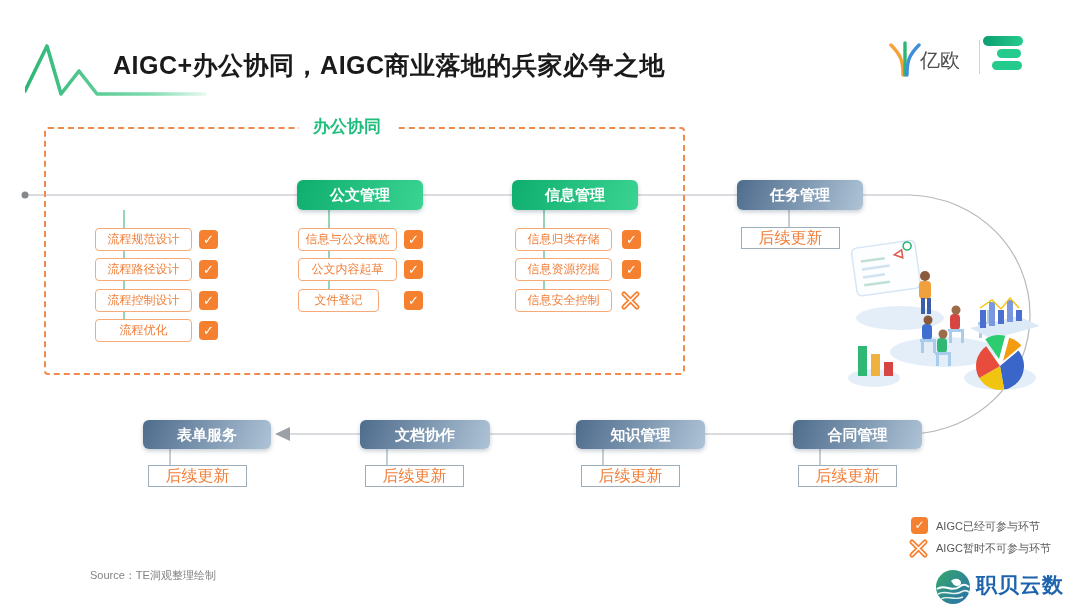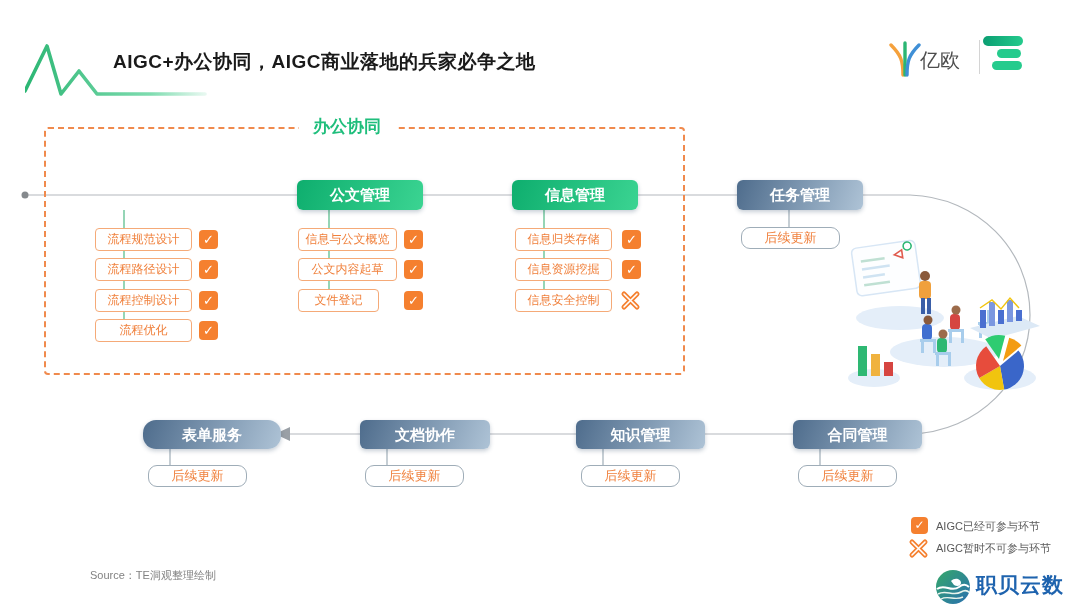--- a/index.html
+++ b/index.html
@@ -1,38 +1,38 @@
 <!DOCTYPE html>
 <html><head>
 <meta charset="utf-8">
 <style>
   html,body{margin:0;padding:0;background:#fff;}
   #stage{position:relative;width:1080px;height:608px;background:#ffffff;overflow:hidden;
          font-family:"Liberation Sans","DejaVu Sans",sans-serif;}
   .abs{position:absolute;}
   
-  .title{left:113px;top:49px;font-size:19px;font-weight:bold;color:#1a1a1a;letter-spacing:.5px;}
+  .title{left:113px;top:49px;font-size:25px;font-weight:bold;color:#1a1a1a;letter-spacing:.5px;}
   .brand-right-text{left:920px;top:47px;font-size:20px;color:#4d4d4d;}
   .logo-sep{left:979px;top:40px;width:1px;height:34px;background:#d4d4d4;}
   .tebar{position:absolute;border-radius:6px;background:linear-gradient(90deg,#0b9e72,#25cb8d);}
   
   .group-box{left:44px;top:127px;width:637px;height:244px;border:2px dashed #F08A4D;border-radius:4px;}
   .group-label{left:299px;top:115px;background:#fff;padding:0 14px;font-size:17px;font-weight:bold;color:#1FBE7C;}
   
   .node{height:30px;line-height:30px;text-align:center;color:#fff;font-size:15px;font-weight:bold;
         border-radius:6px;box-shadow:0 2px 4px rgba(30,60,90,.25);}
   .node.green{background:linear-gradient(110deg,#0EAE6E,#3BD492);}
   .node.gray{background:linear-gradient(110deg,#4E6C8C,#AEC3D6);}
   .row1{top:180px;width:126px;}
   .rowB{top:420px;height:29px;line-height:29px;}
   
   .sub{height:23px;line-height:21px;box-sizing:border-box;text-align:center;font-size:12px;color:#F0803C;
        background:#fff;border:1px solid #F5AA78;border-radius:4px;}
-  .note{height:22px;line-height:20px;box-sizing:border-box;text-align:center;font-size:13px;color:#F0803C;
-        background:#fff;border:1px solid #9FADB8;border-radius:9px;width:99px;}
+  .note{height:22px;line-height:20px;box-sizing:border-box;text-align:center;font-size:16px;color:#F0803C;
+        background:#fff;border:1px solid #9FADB8;border-radius:0;width:99px;}
   .check{width:19px;height:19px;background:#F5802F;border-radius:4px;color:#fff;font-size:13px;font-weight:bold;
          text-align:center;line-height:19px;}
   
   .legend-label{font-size:11px;color:#595959;}
   .source{left:90px;top:568px;font-size:11px;color:#828282;}
   .brand-bottom-text{left:976px;top:571px;font-size:21px;font-weight:bold;color:#1E63AE;letter-spacing:1px;}
 </style>
 </head>
 <body>
 
@@ -105,21 +105,21 @@
   <div class="abs sub" style="left:515px;top:258px;width:97px;">信息资源挖掘</div>
   <div class="abs check" style="left:622px;top:260px;">✓</div>
   <div class="abs sub" style="left:515px;top:289px;width:97px;">信息安全控制</div>
   <svg class="abs" style="left:620px;top:290px;" width="21" height="21" viewBox="0 0 21 21">
     <path d="M4 4 L17 17 M17 4 L4 17" stroke="#F5802F" stroke-width="5" stroke-linecap="round"></path>
     <path d="M4 4 L17 17 M17 4 L4 17" stroke="#ffffff" stroke-width="1.6" stroke-linecap="round"></path>
   </svg>
 
   <div class="abs note" style="left:741px;top:227px;">后续更新</div>
 
-  <div class="abs node gray rowB" style="left:143px;width:138px;border-radius:13px;">表单服务</div>
+  <div class="abs node gray rowB" style="left:143px;width:128px;">表单服务</div>
   <div class="abs node gray rowB" style="left:360px;width:130px;">文档协作</div>
   <div class="abs node gray rowB" style="left:576px;width:129px;">知识管理</div>
   <div class="abs node gray rowB" style="left:793px;width:129px;">合同管理</div>
 
   <div class="abs note" style="left:148px;top:465px;">后续更新</div>
   <div class="abs note" style="left:365px;top:465px;">后续更新</div>
   <div class="abs note" style="left:581px;top:465px;">后续更新</div>
   <div class="abs note" style="left:798px;top:465px;">后续更新</div>
 
   <svg class="abs" style="left:842px;top:226px;" width="198" height="172" viewBox="0 0 198 172">

